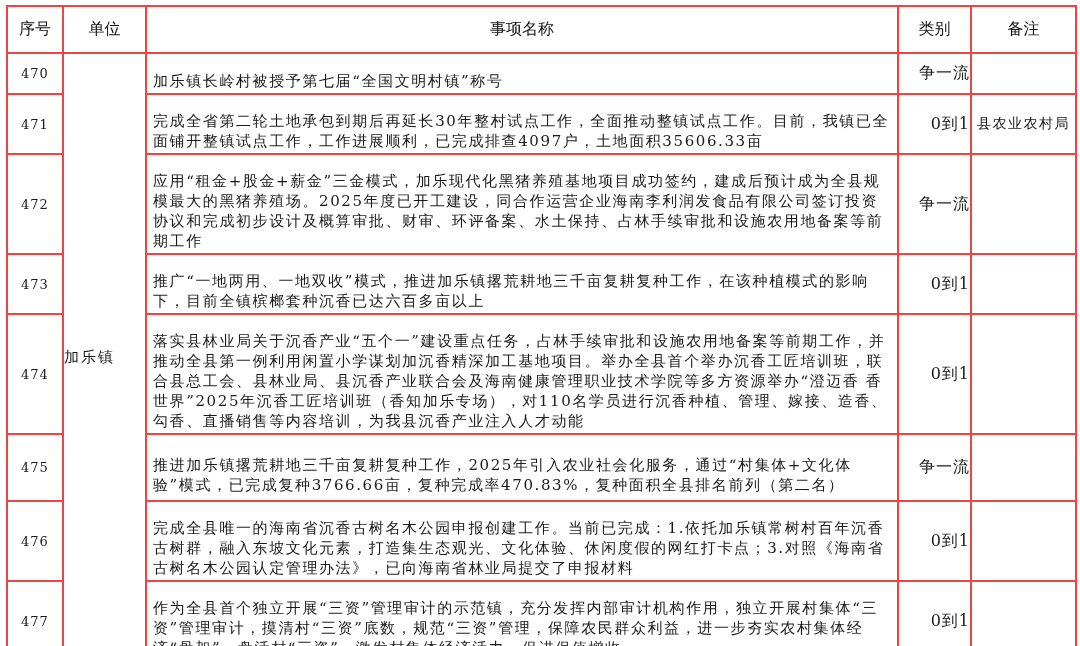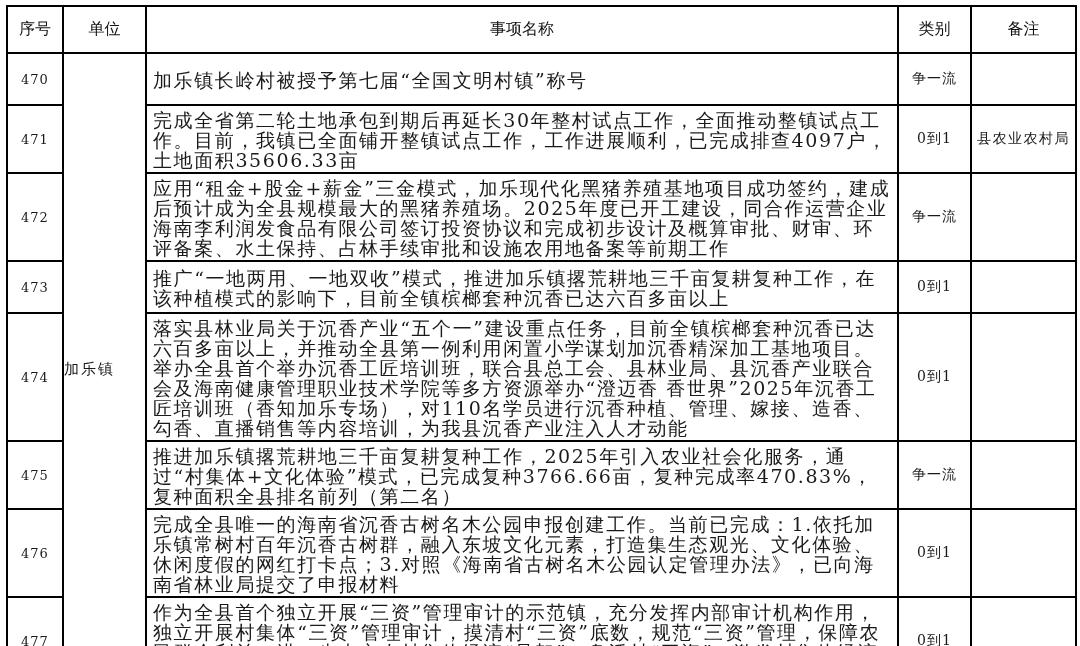--- a/index.html
+++ b/index.html
@@ -5,43 +5,43 @@
   html, body { margin: 0; padding: 0; background: #ffffff; }
   body { width: 1080px; height: 646px; overflow: hidden; position: relative; }
   .table-wrap { position: absolute; left: 6px; top: 5px; }
   table {
     border-collapse: collapse;
     table-layout: fixed;
     font-family: "DejaVu Serif", "Liberation Serif", serif;
     color: #1a1a1a;
   }
   td, th {
-    border: 2px solid #000000;
+    border: 2px solid #ef4444;
     padding: 0;
     vertical-align: middle;
   }
   th {
     font-family: "DejaVu Sans", "Liberation Sans", sans-serif;
     font-weight: normal;
     font-size: 16px;
     text-align: center;
     height: 45px;
     color: #111;
   }
   td.num { text-align: center; font-size: 13px; letter-spacing: 1px; }
   td.unit { text-align: left; font-size: 15px; letter-spacing: 2px; font-family: Liberation Mono, monospace; }
   td.desc {
-    font-size: 19px;
+    font-size: 15px;
     line-height: 20px;
-    padding: 4px 6px 2px 6px;
+    padding: 16px 6px 2px 6px;
     text-align: left;
     letter-spacing: 1.6px;
     word-break: break-all;
   }
-  td.cat { text-align: center; font-size: 14px; letter-spacing: 1px; }
+  td.cat { text-align: right; font-size: 16px; letter-spacing: 1px; }
   td.note { text-align: center; font-size: 14px; letter-spacing: 1.5px; margin-top: 7px; }
   col.c1 { width: 56px; }
   col.c2 { width: 83px; }
   col.c3 { width: 752px; }
   col.c4 { width: 73px; }
   col.c5 { width: 105px; }
 </style>
 </head>
 <body>
 
@@ -57,21 +57,21 @@
     <thead>
       <tr>
         <th>序号</th>
         <th>单位</th>
         <th>事项名称</th>
         <th>类别</th>
         <th>备注</th>
       </tr>
     </thead>
     <tbody>
-      <tr style="height:52px">
+      <tr style="height:41px">
         <td class="num">470</td>
         <td class="unit" rowspan="8">加乐镇</td>
         <td class="desc">加乐镇长岭村被授予第七届“全国文明村镇”称号</td>
         <td class="cat">争一流</td>
         <td class="note"></td>
       </tr>
       <tr style="height:36px">
         <td class="num">471</td>
         <td class="desc">完成全省第二轮土地承包到期后再延长30年整村试点工作，全面推动整镇试点工作。目前，我镇已全面铺开整镇试点工作，工作进展顺利，已完成排查4097户，土地面积35606.33亩</td>
         <td class="cat">0到1</td>
@@ -84,21 +84,21 @@
         <td class="note"></td>
       </tr>
       <tr style="height:52px">
         <td class="num">473</td>
         <td class="desc">推广“一地两用、一地双收”模式，推进加乐镇撂荒耕地三千亩复耕复种工作，在该种植模式的影响下，目前全镇槟榔套种沉香已达六百多亩以上</td>
         <td class="cat">0到1</td>
         <td class="note"></td>
       </tr>
       <tr style="height:106px">
         <td class="num">474</td>
-        <td class="desc">落实县林业局关于沉香产业“五个一”建设重点任务，目前全镇槟榔套种沉香已达六百多亩以上，并推动全县第一例利用闲置小学谋划加沉香精深加工基地项目。举办全县首个举办沉香工匠培训班，联合县总工会、县林业局、县沉香产业联合会及海南健康管理职业技术学院等多方资源举办“澄迈香 香世界”2025年沉香工匠培训班（香知加乐专场），对110名学员进行沉香种植、管理、嫁接、造香、勾香、直播销售等内容培训，为我县沉香产业注入人才动能</td>
+        <td class="desc">落实县林业局关于沉香产业“五个一”建设重点任务，占林手续审批和设施农用地备案等前期工作，并推动全县第一例利用闲置小学谋划加沉香精深加工基地项目。举办全县首个举办沉香工匠培训班，联合县总工会、县林业局、县沉香产业联合会及海南健康管理职业技术学院等多方资源举办“澄迈香 香世界”2025年沉香工匠培训班（香知加乐专场），对110名学员进行沉香种植、管理、嫁接、造香、勾香、直播销售等内容培训，为我县沉香产业注入人才动能</td>
         <td class="cat">0到1</td>
         <td class="note"></td>
       </tr>
       <tr style="height:67px">
         <td class="num">475</td>
         <td class="desc">推进加乐镇撂荒耕地三千亩复耕复种工作，2025年引入农业社会化服务，通过“村集体+文化体验”模式，已完成复种3766.66亩，复种完成率470.83%，复种面积全县排名前列（第二名）</td>
         <td class="cat">争一流</td>
         <td class="note"></td>
       </tr>
       <tr style="height:67px">

